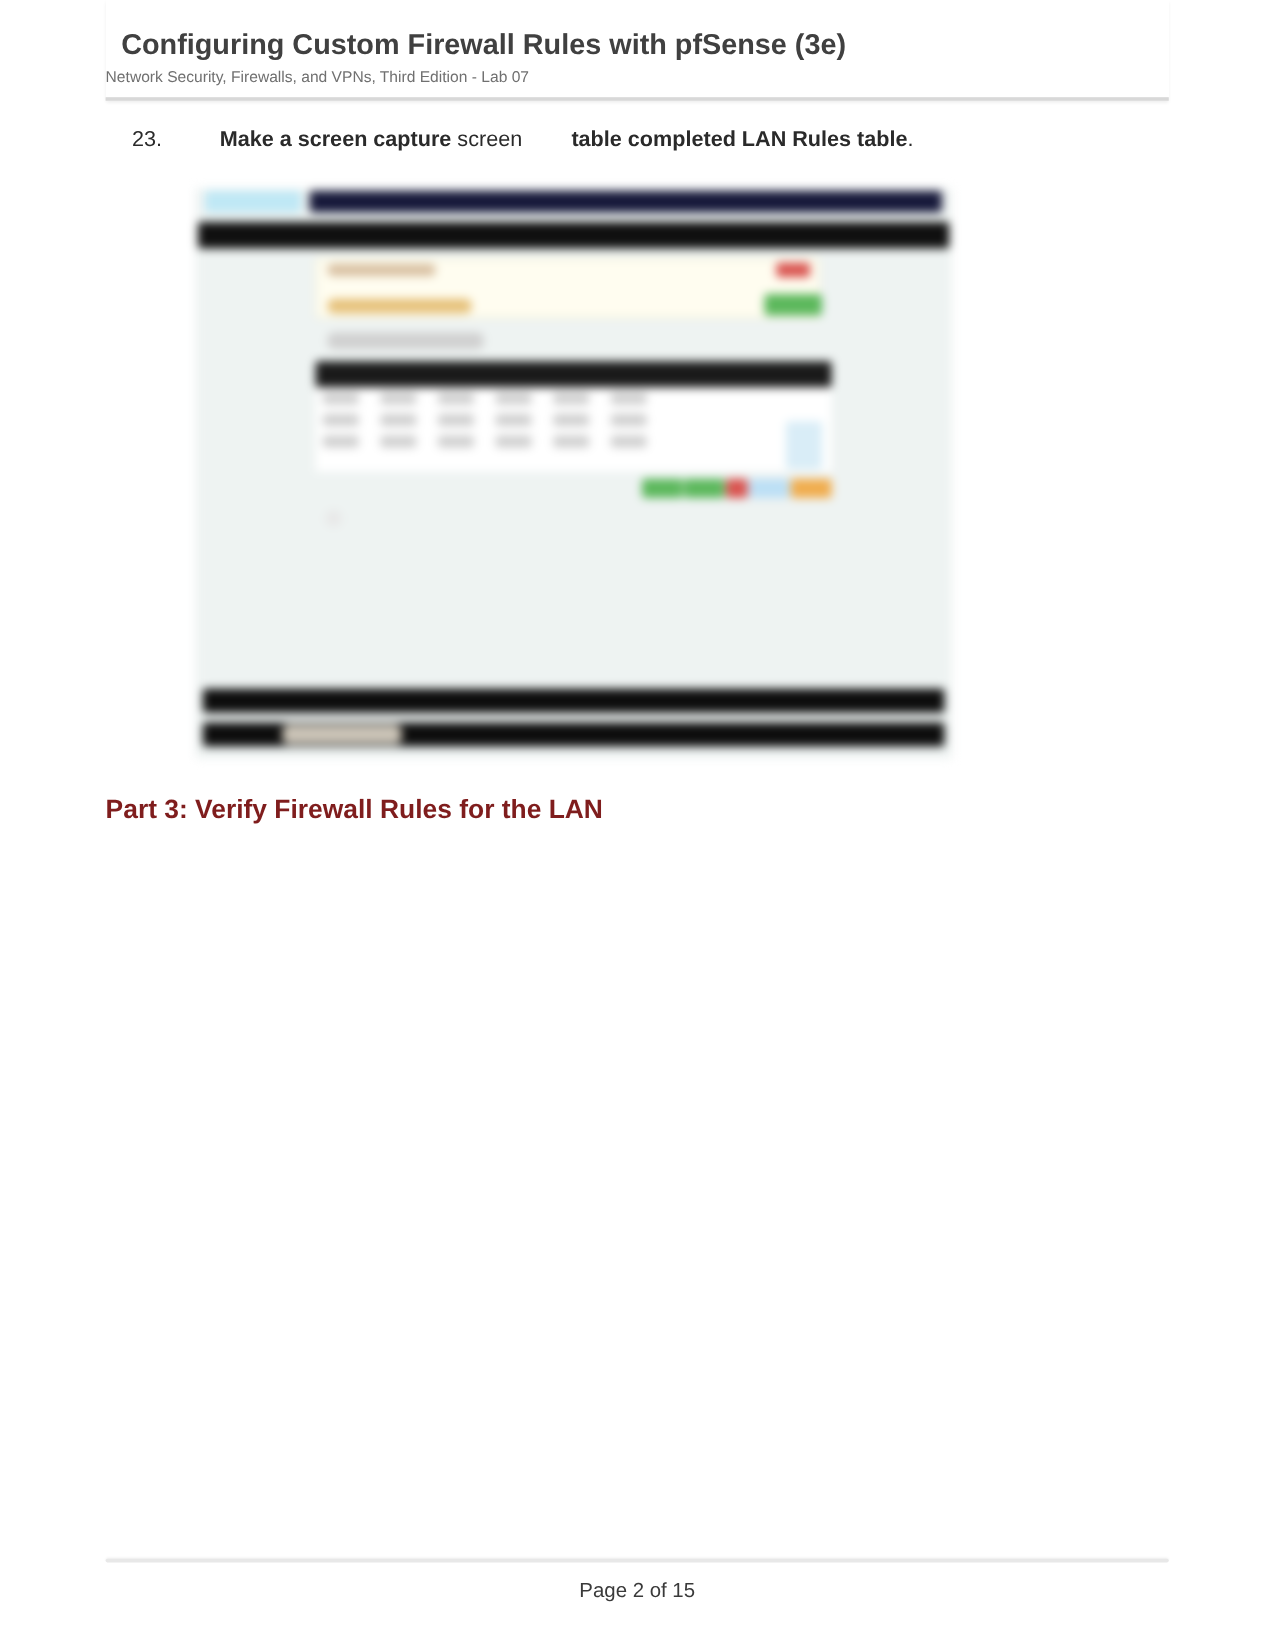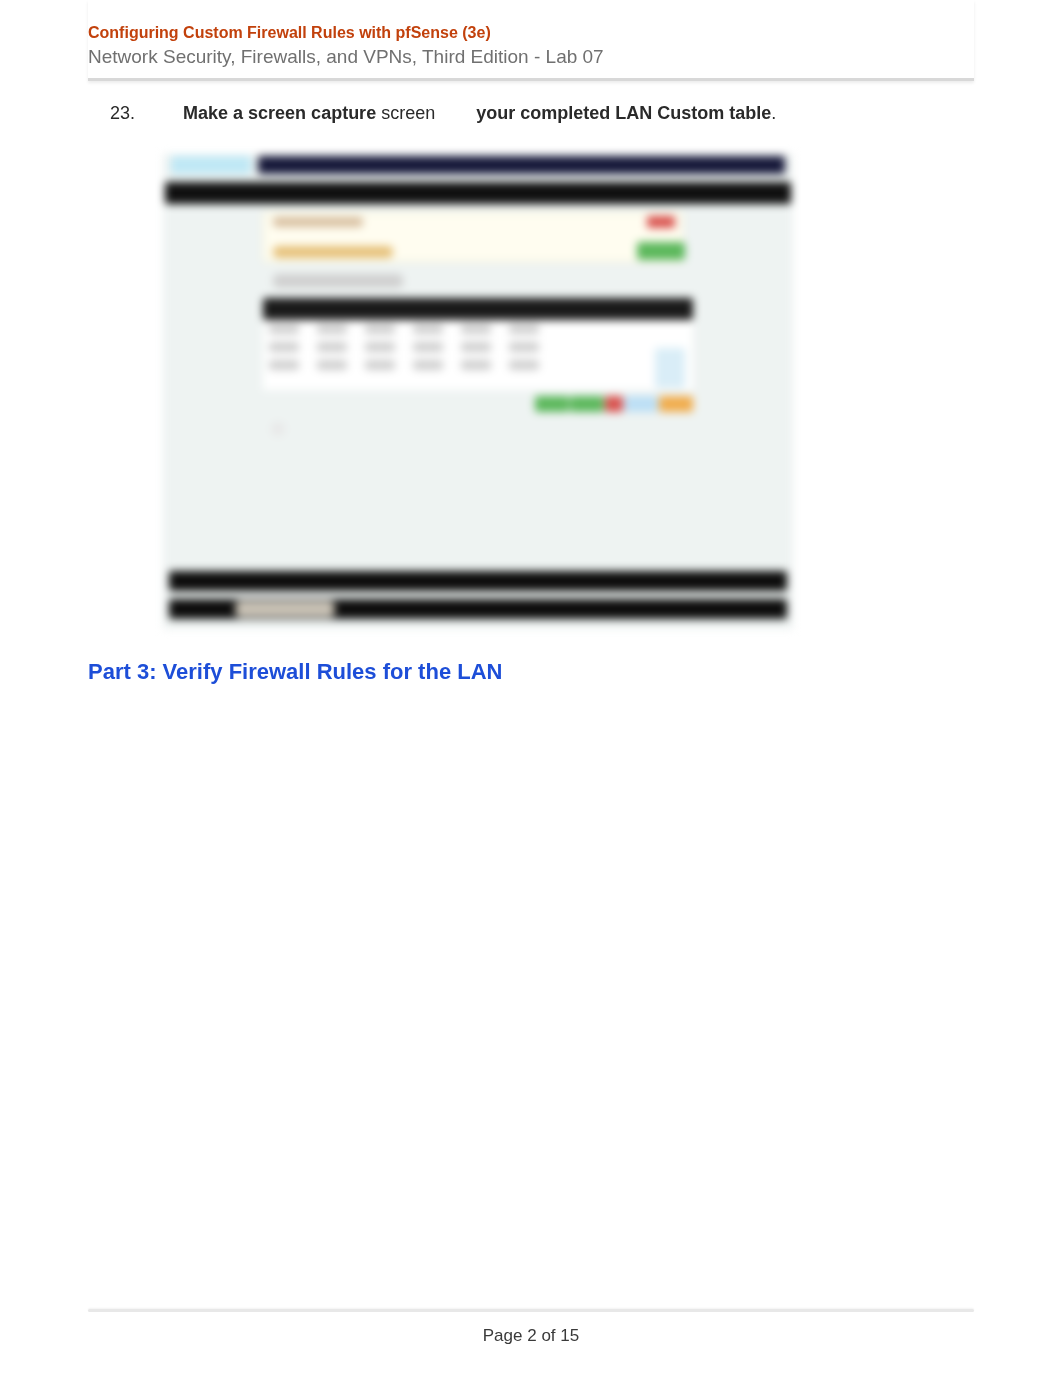--- a/index.html
+++ b/index.html
@@ -17,27 +17,28 @@
       min-height: 1376px;
     }
     .header-block {
       padding-top: 24px;
       padding-bottom: 10px;
       border-bottom: 3px solid #d8d8d8;
       box-shadow: 0 2px 3px rgba(0,0,0,0.08);
       margin-bottom: 22px;
     }
     .doc-title {
-      font-size: 16px;
+      font-size: 24px;
       font-weight: bold;
-      color: #c2410c;
+      color: #404040;
       margin-bottom: 4px;
+      margin-left: 13px;
     }
     .doc-subtitle {
-      font-size: 19px;
+      font-size: 13px;
       color: #707070;
     }
     .instruction-list {
       list-style: none;
       padding-left: 22px;
     }
     .instruction-item {
       display: flex;
       font-size: 18px;
       color: #2a2a2a;
@@ -212,27 +213,27 @@
       left:72px;
       width:100px;
       height:16px;
       background:#ccc5b8;
       border-radius:6px;
     }
 
     .section-heading {
       font-size: 22px;
       font-weight: bold;
-      color: #1d4ed8;
+      color: #7f1d1d;
       margin-top: 14px;
     }
 
     .footer-area{
       position:absolute;
-      bottom:30px;
+      bottom:40px;
       left:88px;
       right:88px;
       text-align:center;
     }
     .footer-divider{
       height:3px;
       background:#e8e8e8;
       border-radius:2px;
       margin-bottom:14px;
       box-shadow:0 -1px 2px rgba(0,0,0,0.05);
@@ -249,21 +250,21 @@
 
   <div class="header-block">
     <div class="doc-title">Configuring Custom Firewall Rules with pfSense (3e)</div>
     <div class="doc-subtitle">Network Security, Firewalls, and VPNs, Third Edition - Lab 07</div>
   </div>
 
   <ol class="instruction-list">
     <li class="instruction-item">
       <span class="item-number">23.</span>
       <span class="item-text">
-        <span class="bold">Make a screen capture</span><span> screen </span><span class="bold">your completed LAN Custom table</span><span>.</span>
+        <span class="bold">Make a screen capture</span><span> screen </span><span class="bold">table completed LAN Rules table</span><span>.</span>
       </span>
     </li>
   </ol>
 
   <div class="screenshot-box">
     <div class="ss-brand"></div>
     <div class="ss-bar1"></div>
     <div class="ss-bar2"></div>
     <div class="ss-yellowbox"></div>
     <div class="ss-yellowtext1"></div>

